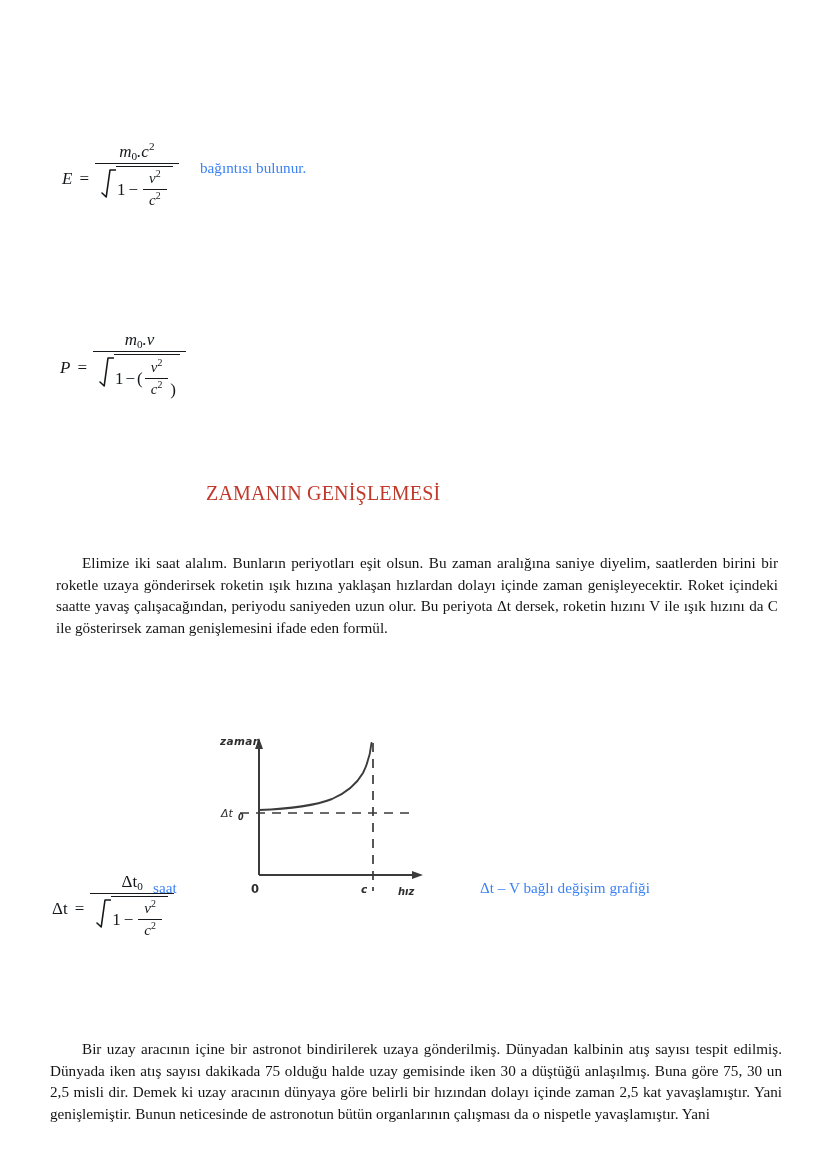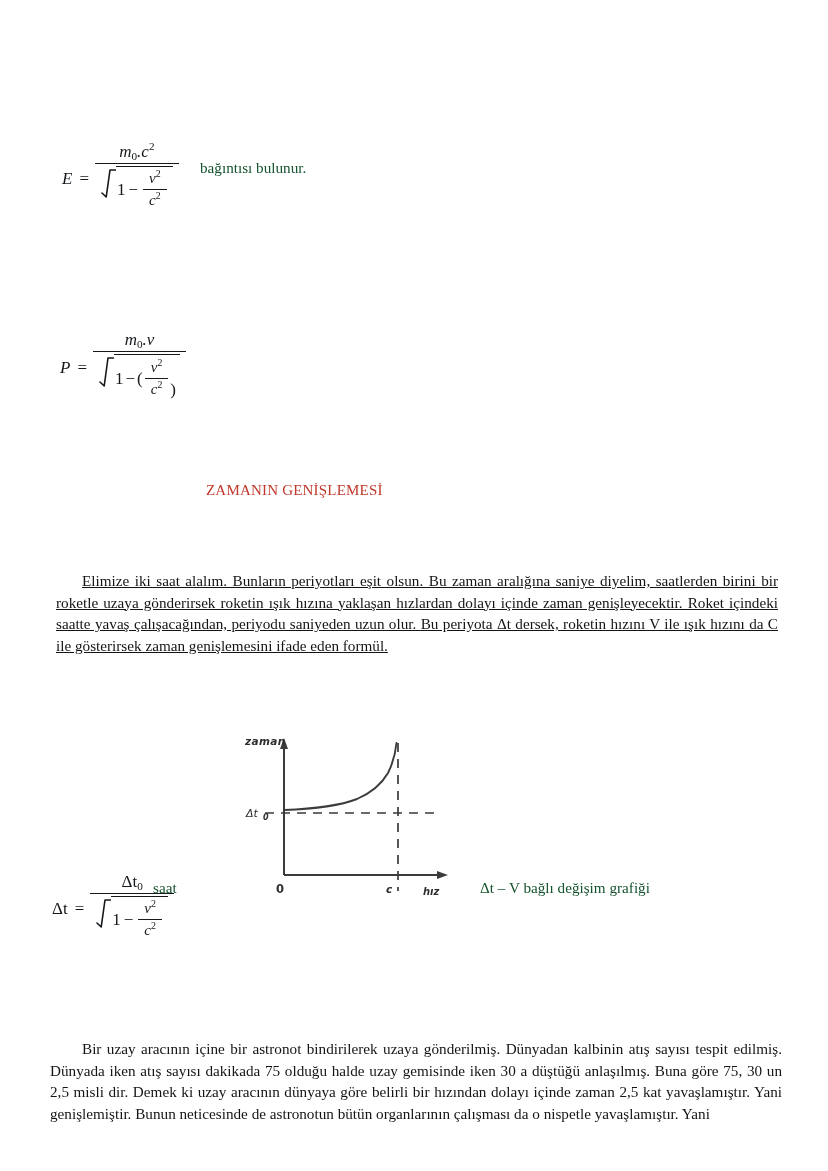--- a/index.html
+++ b/index.html
@@ -83,36 +83,35 @@
     position: absolute;
     font-size: 15.2px;
     line-height: 1.42;
     color: #141414;
     text-align: left;
   }
   .para .ind { display: inline-block; width: 26px; }
 
   .section-title {
     position: absolute;
-    font-size: 15px;
+    font-size: 20px;
     letter-spacing: 0.2px;
     font-weight: 400;
   }
 
   .inline-note {
     position: absolute;
     font-size: 15.2px;
-    color: #14532d;
+    color: #3b82f6;
   }
 
   
   .figure {
     position: absolute;
     background: #ffffff;
-    margin-left: 25px;
   }
   .figure svg { display: block; }
 </style>
 </head>
 <body>
 
 <div class="page">
 
   <div class="math" style="position:absolute; left:62px; top:142px; font-size:17px;">
     <span>E</span>
@@ -172,21 +171,21 @@
             <span class="up" style="align-self:flex-end; padding-bottom:2px">)</span>
           </span>
         </span>
       </span>
     </span>
   </div>
 
   <div class="section-title" style="left:206px; top:482px; color:#c0392b;">ZAMANIN GENİŞLEMESİ</div>
 
 
-  <div class="para" style="left:56px; top:570px; width:722px; text-align:justify;text-decoration:underline;">
+  <div class="para" style="left:56px; top:552px; width:722px; text-align:justify;">
     <span class="ind"></span><span>Elimize iki saat alalım. Bunların periyotları eşit olsun. Bu zaman aralığına saniye diyelim, saatlerden birini bir roketle uzaya gönderirsek roketin ışık hızına yaklaşan hızlardan dolayı içinde zaman genişleyecektir. Roket içindeki saatte yavaş çalışacağından, periyodu saniyeden uzun olur. Bu periyota Δt  dersek, roketin hızını V ile ışık hızını da C ile gösterirsek  zaman genişlemesini ifade eden formül.</span>
   </div>
 
   <div class="figure" style="left:218px; top:725px; width:220px; height:180px;">
     <svg width="220" height="180" viewBox="0 0 220 180" aria-hidden="true">
       <defs>
         <filter id="rough" x="-10%" y="-10%" width="120%" height="120%">
           <feTurbulence type="fractalNoise" baseFrequency="0.75" numOctaves="2" seed="7" result="n"></feTurbulence>
           <feDisplacementMap in="SourceGraphic" in2="n" scale="1.1" xChannelSelector="R" yChannelSelector="G"></feDisplacementMap>
         </filter>

